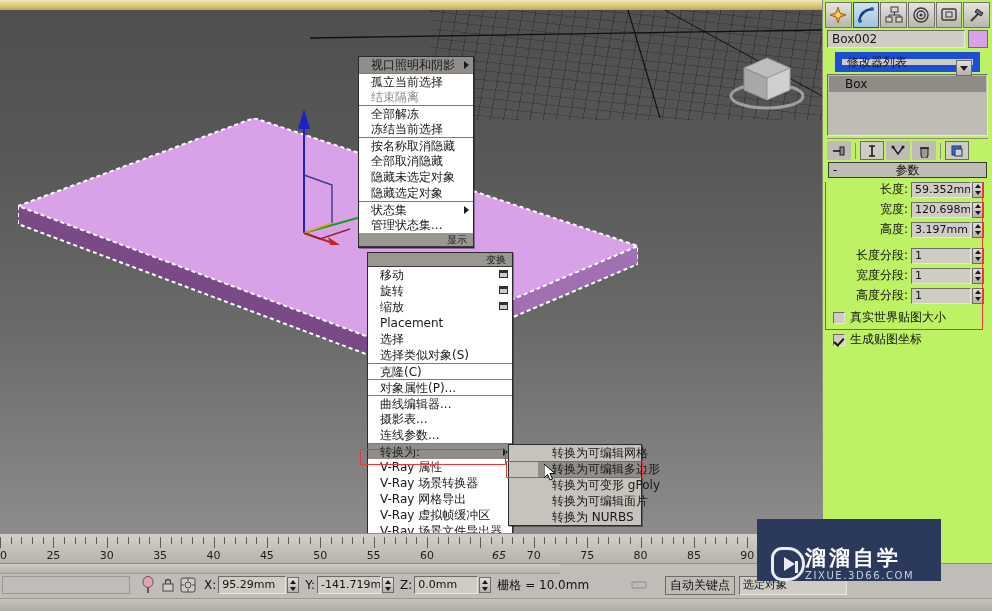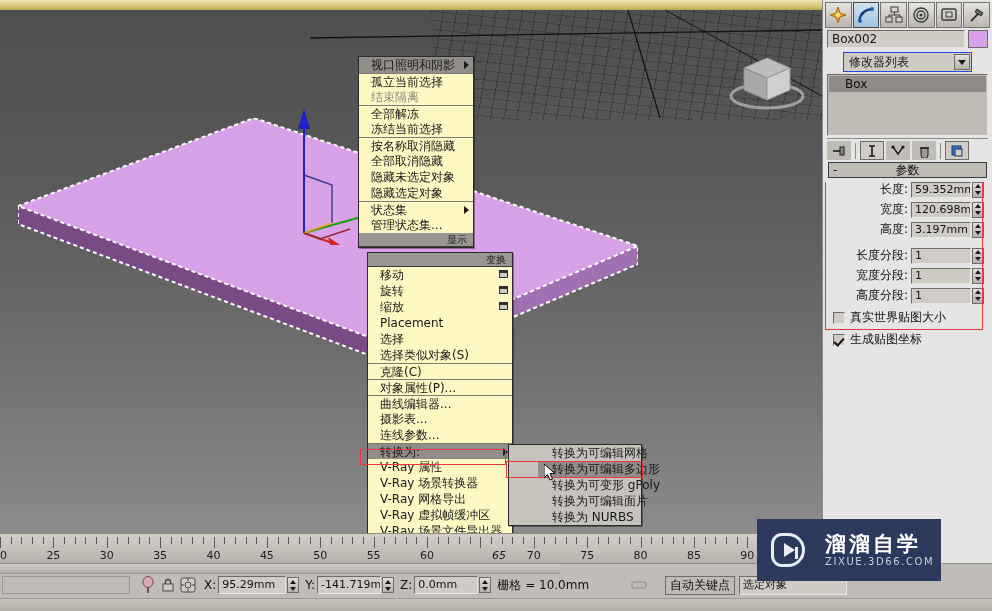--- a/index.html
+++ b/index.html
@@ -59,21 +59,21 @@
 
   
   .gizmo { position: absolute; left: 276px; top: 105px; width: 110px; height: 135px; }
 
   
   .viewcube { position: absolute; left: 722px; top: 40px; width: 90px; height: 78px; }
 
   
   .quad {
     position: absolute;
-    background: #fef9c3;
+    background: #ffffff;
     border: 1px solid #2b2b2b;
     box-shadow: 1px 1px 0 rgba(0,0,0,.35);
   }
   .quad-title {
     background: #9a9792;
     color: #1b1b1b;
     font-size: 10px;
     text-align: right;
     padding: 1px 6px 1px 0;
     border-bottom: 1px solid #3a3a3a;
@@ -120,21 +120,21 @@
     padding-left: 29px;
   }
   .submenu .qi { padding-left: 14px; }
 
   
   .cursor { position: absolute; width: 12px; height: 18px; pointer-events: none; }
 
   
   #cmdpanel {
     position: absolute; left: 822px; top: 0; width: 170px; height: 593px;
-    background: #e5e5e5;
+    background: #bef264;
     border-left: 1px solid #8e8b86;
   }
   .cp-tabs { display: flex; height: 28px; padding: 2px 2px 0 2px; gap: 1px; }
   .cp-tab {
     flex: 1; height: 26px;
     background: linear-gradient(#e6e4e0, #b9b6b0);
     border: 1px solid #76736e;
     display: flex; align-items: center; justify-content: center;
     cursor: default;
   }
@@ -142,22 +142,22 @@
   .cp-row { padding: 2px 4px; display: flex; align-items: center; gap: 3px; }
   .namefield {
     flex: 1; height: 18px;
     background: #cfccc6;
     border: 1px solid #6f6c67;
     border-right-color: #e8e6e2; border-bottom-color: #e8e6e2;
     font-size: 12px; line-height: 16px; padding-left: 4px; color: #161616;
   }
   .colorswatch { width: 20px; height: 18px; border: 1px solid #6f6c67; background: #d9a2e8; }
   .combo {
-    margin: 2px 20px; height: 20px;
-    background: #cfccc6; border: 1px solid #1d4ed8;
+    margin: 2px 12px; height: 20px;
+    background: #cfccc6; border: 7px solid #1d4ed8;
     position: relative; display: flex; align-items: center;
     padding-left: 5px; font-size: 12px; color: #161616;
   }
   .combo .cbtn {
     position: absolute; right: 1px; top: 1px; width: 16px; height: 16px;
     background: linear-gradient(#e2e0dc, #b5b2ac);
     border: 1px solid #6f6c67;
     display: flex; align-items: center; justify-content: center;
   }
   .caret-dn { width: 0;height: 0;border-left: 4px solid transparent;border-right: 4px solid transparent;border-top: 5px solid #1b1b1b; }
@@ -270,21 +270,21 @@
   .sb-strip2 {
     position: absolute; left: 0; top: 34px; width: 992px; height: 14px;
     background: linear-gradient(#c7c4be, #aeaba5);
     border-top: 1px solid #9b9893;
   }
 
   
   #watermark {
     position: absolute; left: 757px; top: 519px; width: 184px; height: 62px;
     background: #2b3a5c;
-    display: flex; align-items: center; gap: 20px;
+    display: flex; align-items: flex-end; gap: 0;
     padding-left: 14px;
   }
   .wm-play {
     width: 34px; height: 34px; border: 3px solid #e9ecf3;
     border-radius: 11px 17px 17px 11px;
     display: flex; align-items: center; justify-content: center;
     position: relative;
   }
   .wm-play::before {
     content: ""; width: 0; height: 0;

